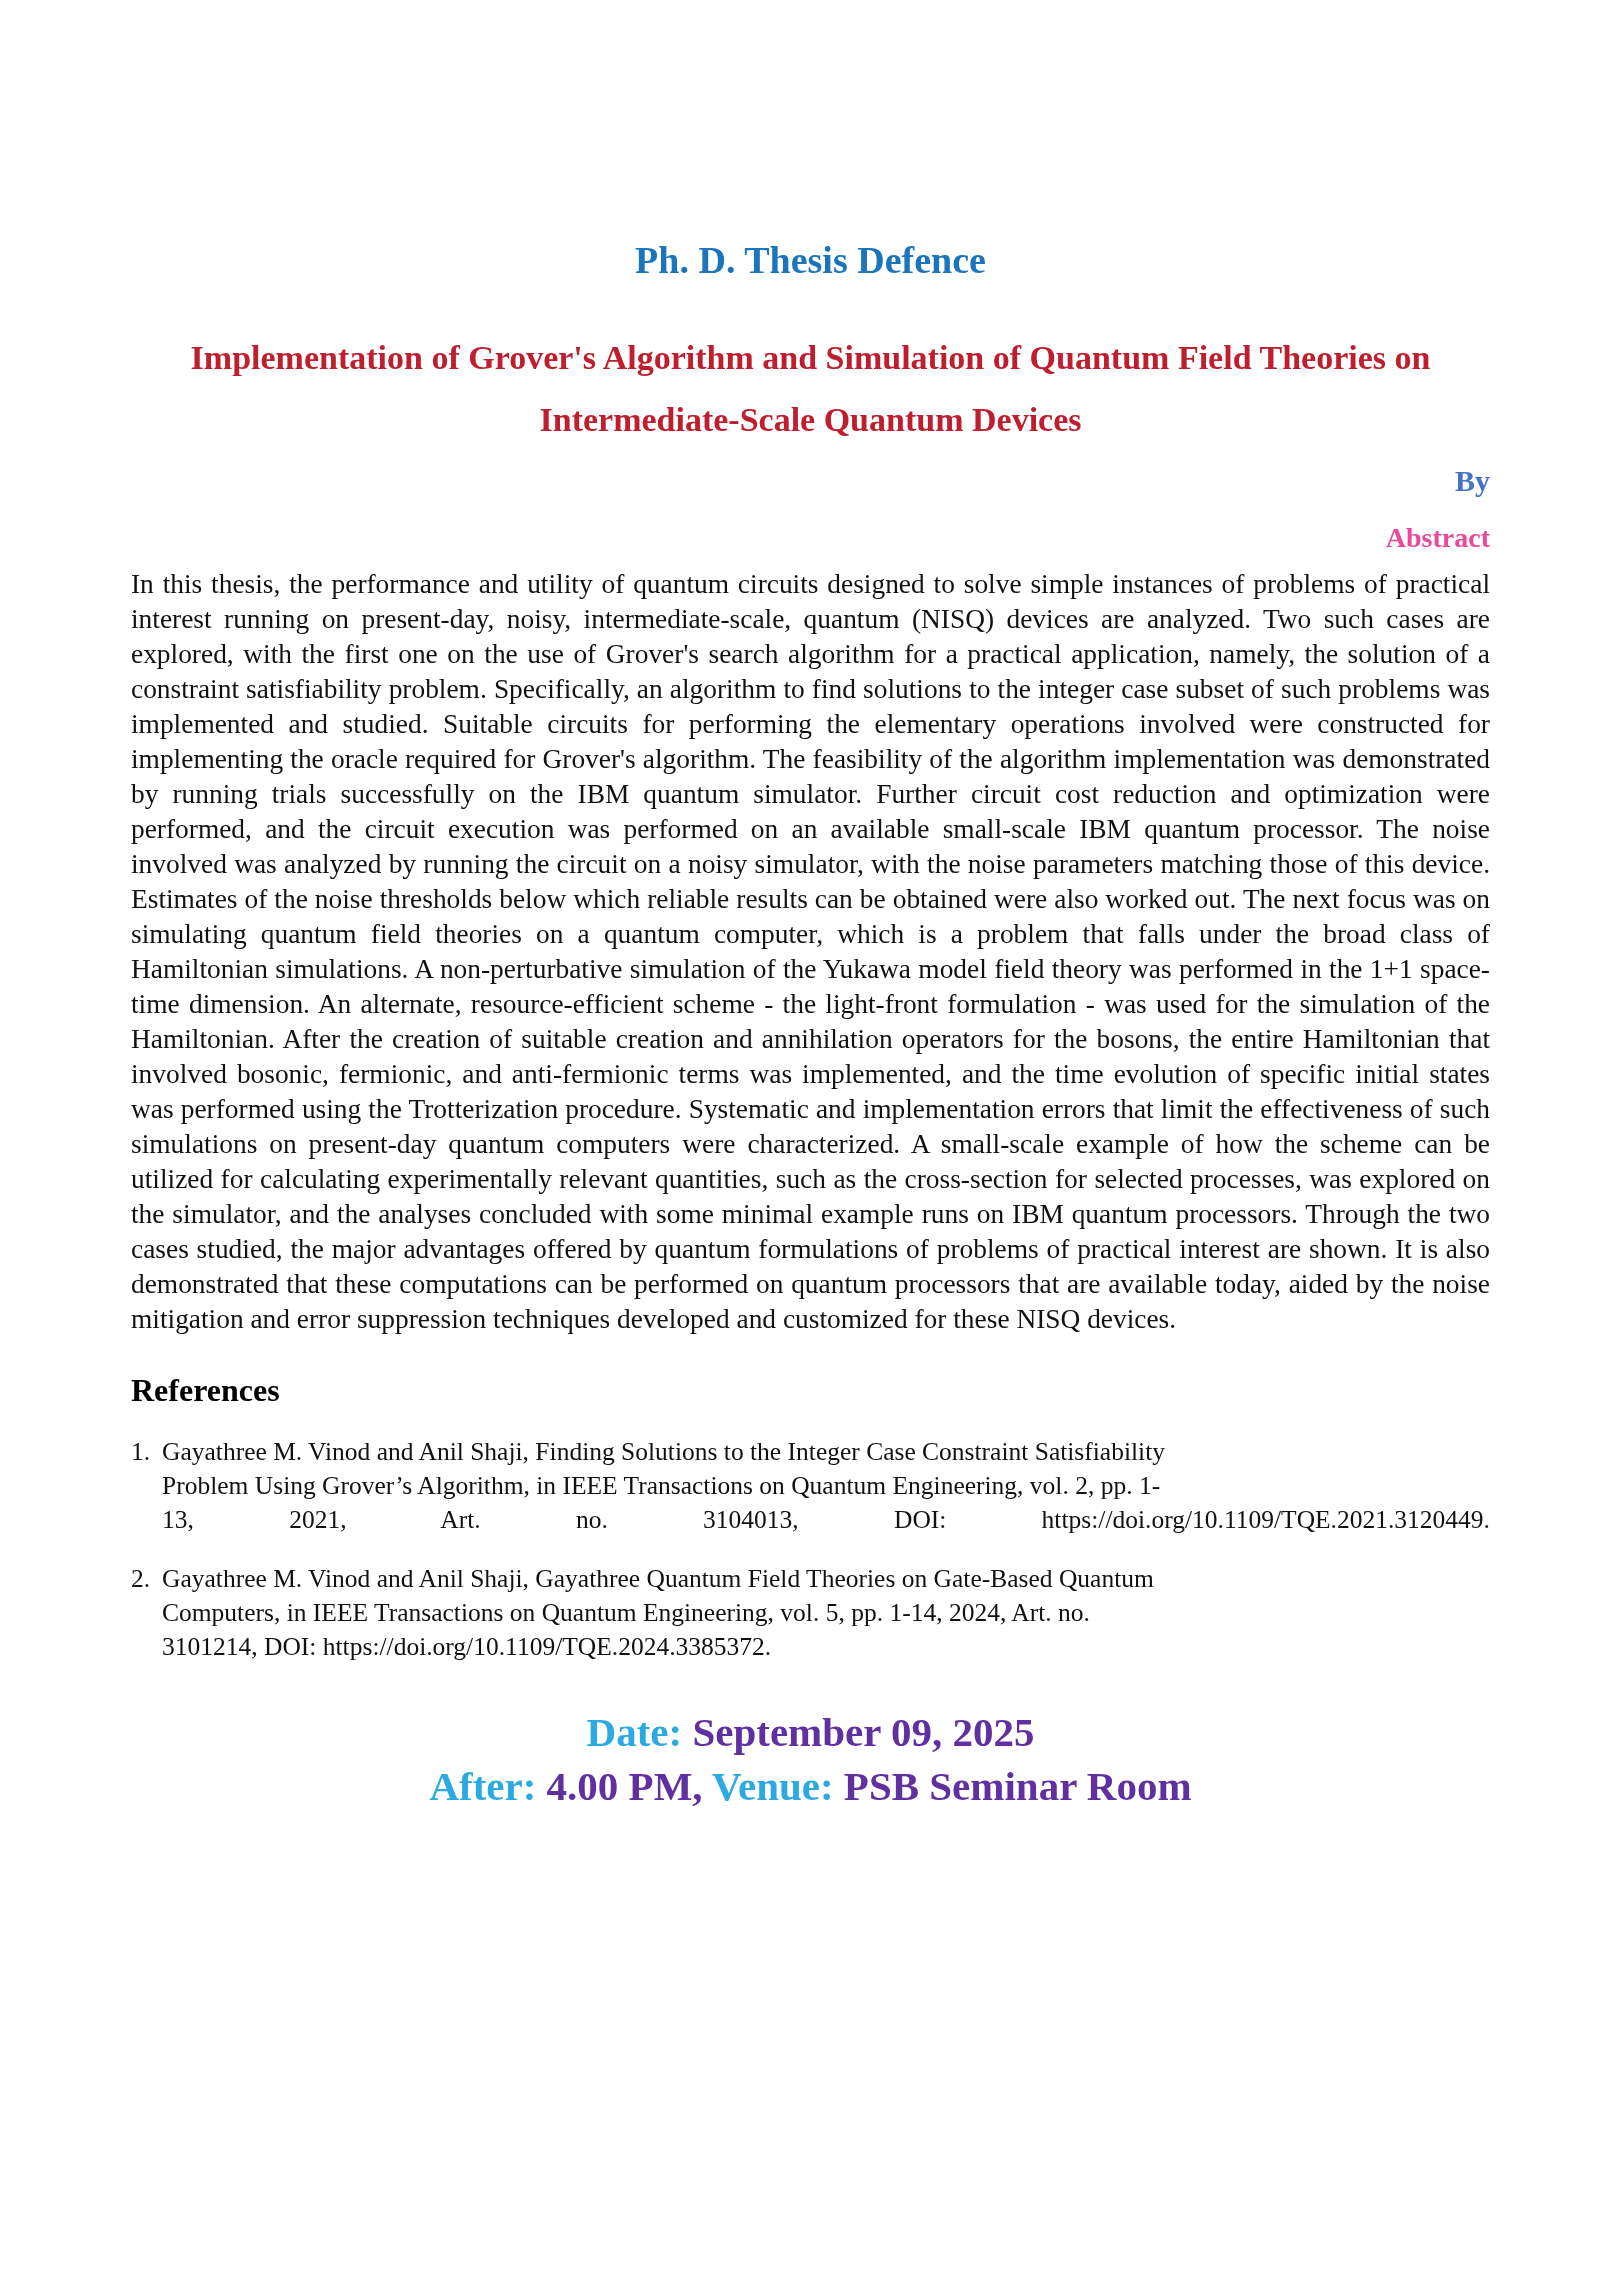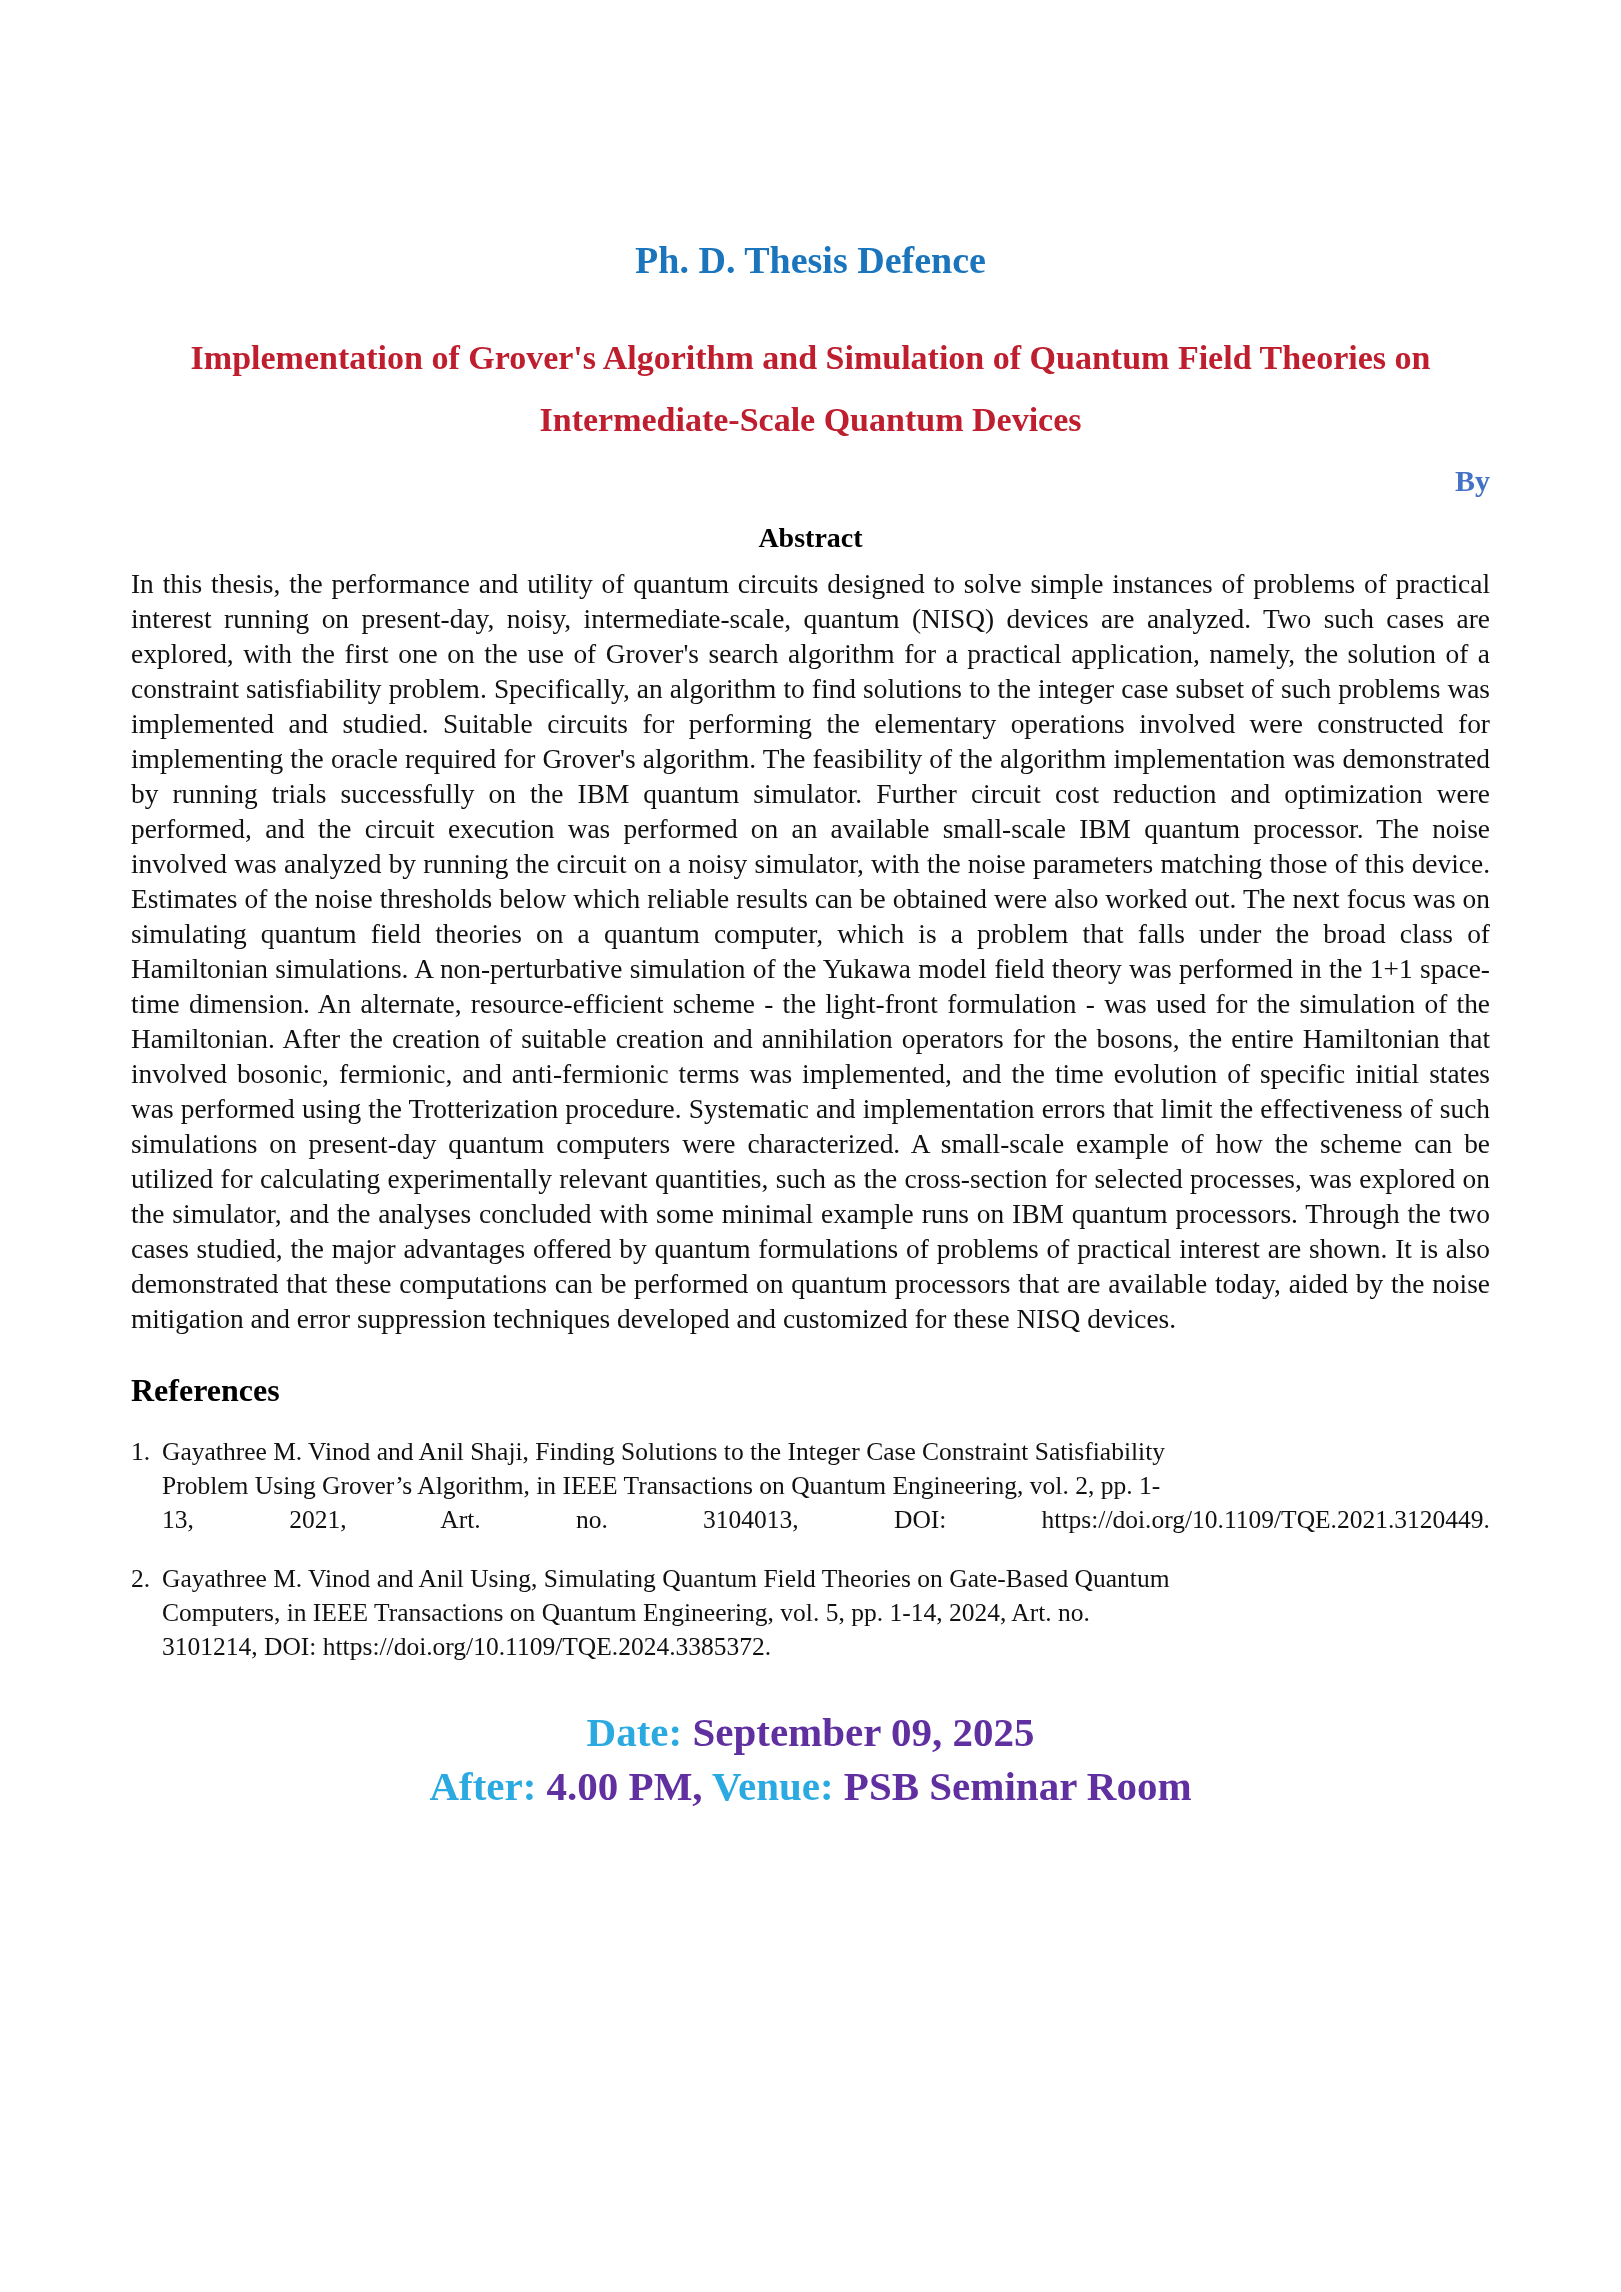--- a/index.html
+++ b/index.html
@@ -39,24 +39,24 @@
   .author-name {
     margin-top: 17.6px;
     text-align: center;
     font-size: 33px;
     font-weight: bold;
     font-style: italic;
     color: #4472C4;
   }
   .abstract-heading {
     margin-top: 23.5px;
-    text-align: center;
+    text-align: right;
     font-size: 28px;
     font-weight: bold;
-    color: #000000;
+    color: #ec4899;
   }
   .abstract-text {
     margin-top: 13.7px;
     font-size: 27.4px;
     line-height: 35px;
     text-align: justify;
     color: #111111;
   }
   .references-heading {
     margin-top: 35px;
@@ -111,21 +111,21 @@
     <span class="reference-body">
       <span class="reference-line">Gayathree M. Vinod and Anil Shaji, Finding Solutions to the Integer Case Constraint Satisfiability</span>
       <span class="reference-line">Problem Using Grover’s Algorithm, in IEEE Transactions on Quantum Engineering, vol. 2, pp. 1-</span>
       <span class="reference-line stretch">13, 2021, Art. no. 3104013, DOI: https://doi.org/10.1109/TQE.2021.3120449.</span>
     </span>
   </div>
 
   <div class="reference-item">
     <span class="reference-number">2.</span>
     <span class="reference-body">
-      <span class="reference-line">Gayathree M. Vinod and Anil Using, Simulating Quantum Field Theories on Gate-Based Quantum</span>
+      <span class="reference-line">Gayathree M. Vinod and Anil Shaji, Gayathree Quantum Field Theories on Gate-Based Quantum</span>
       <span class="reference-line">Computers, in IEEE Transactions on Quantum Engineering, vol. 5, pp. 1-14, 2024, Art. no.</span>
       <span class="reference-line">3101214, DOI: https://doi.org/10.1109/TQE.2024.3385372.</span>
     </span>
   </div>
 
   <div class="footer-block">
     <div>
       <span class="label-cyan">Date:</span>
       <span class="value-purple">September 09, 2025</span>
     </div>

